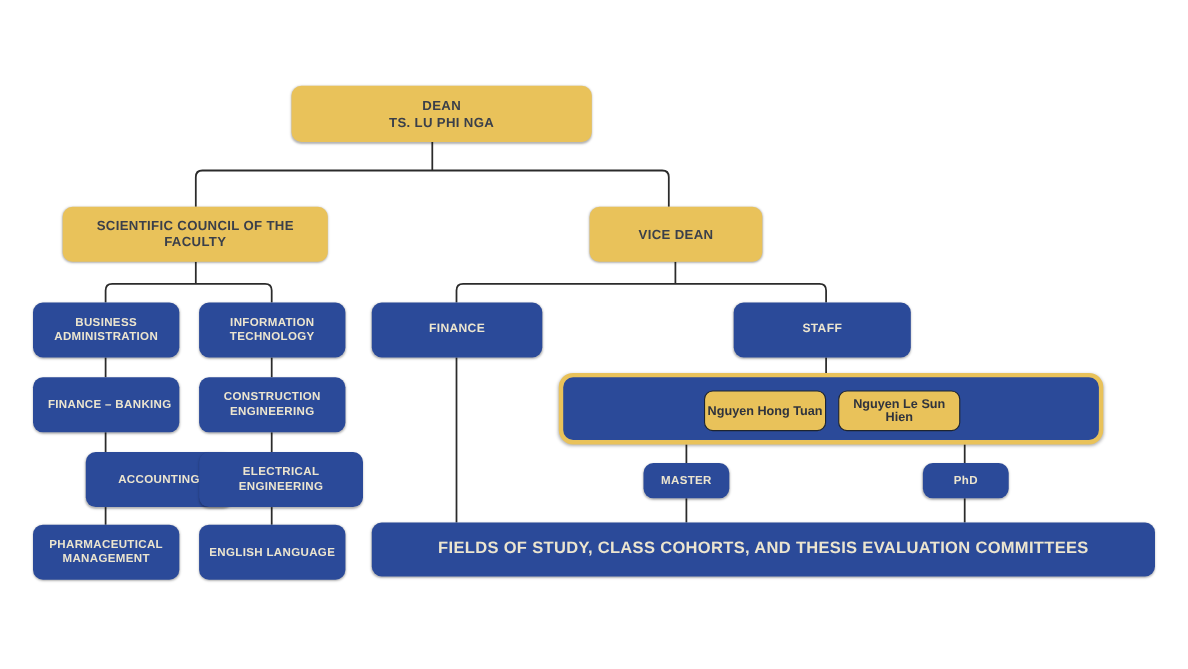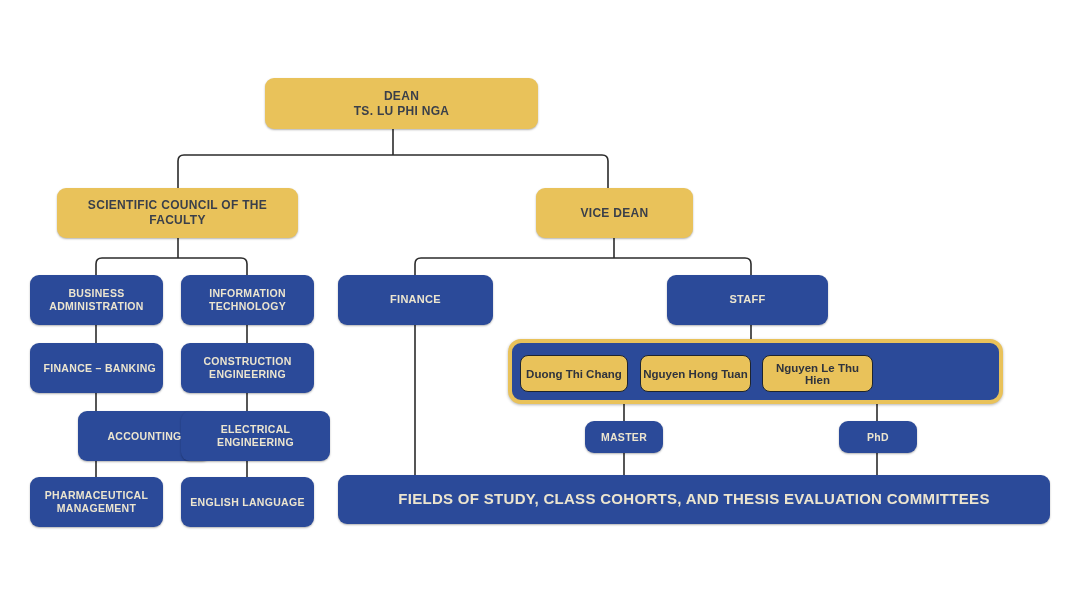--- a/index.html
+++ b/index.html
@@ -160,28 +160,25 @@
   <div class="node blue" style="left:338px; top:275px; width:155px; height:50px; font-size:11px;">
     <span class="label">FINANCE</span>
   </div>
 
   <div class="node blue" style="left:667px; top:275px; width:161px; height:50px; font-size:11px;">
     <span class="label">STAFF</span>
   </div>
 
   <div id="staff-group" style="left:508px; top:339px; width:495px; height:65px;">
   </div>
-  <div class="staff-chip" style="left:520px; top:355px; width:108px; height:37px;">
-    <span>Duong Thi Chang</span>
-  </div>
   <div class="staff-chip" style="left:640px; top:355px; width:111px; height:37px;">
     <span>Nguyen Hong Tuan</span>
   </div>
   <div class="staff-chip" style="left:762px; top:355px; width:111px; height:37px;">
-    <span>Nguyen Le Thu Hien</span>
+    <span>Nguyen Le Sun Hien</span>
   </div>
 
   <div class="node blue" style="left:585px; top:421px; width:78px; height:32px; font-size:10.5px;">
     <span class="label">MASTER</span>
   </div>
   <div class="node blue" style="left:839px; top:421px; width:78px; height:32px; font-size:10.5px;">
     <span class="label">PhD</span>
   </div>
 
   <div class="node blue" style="left:338px; top:475px; width:712px; height:49px; font-size:15px;">

